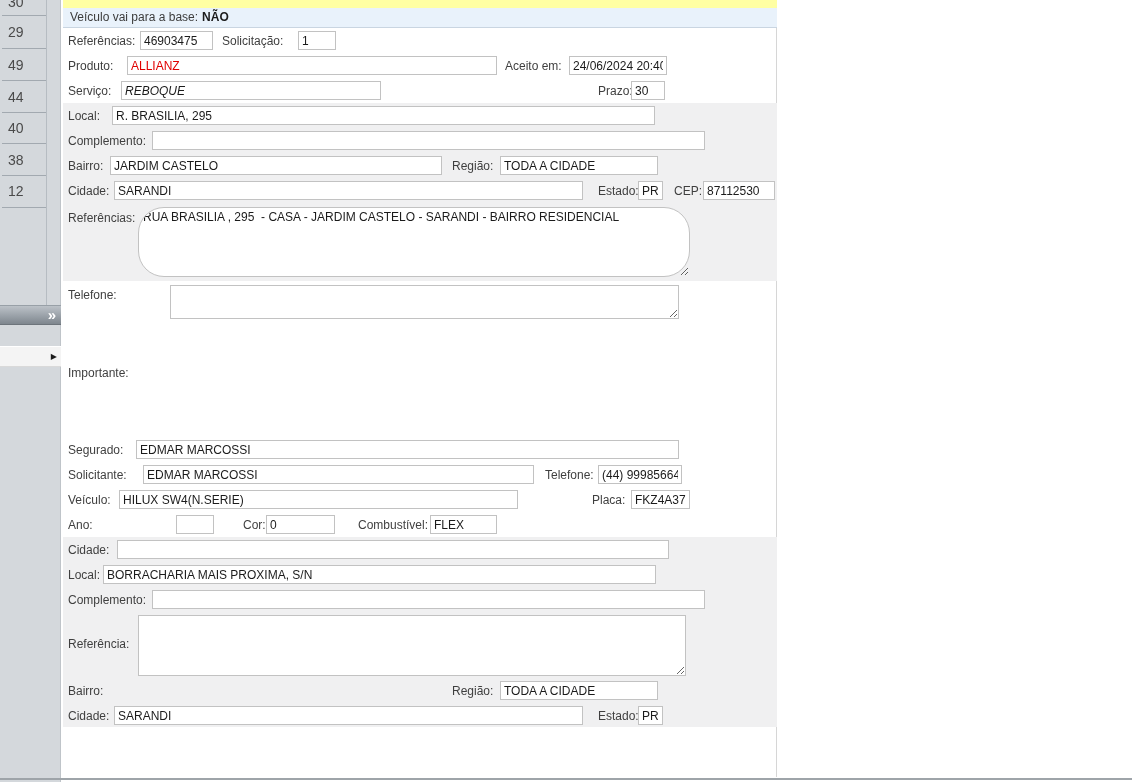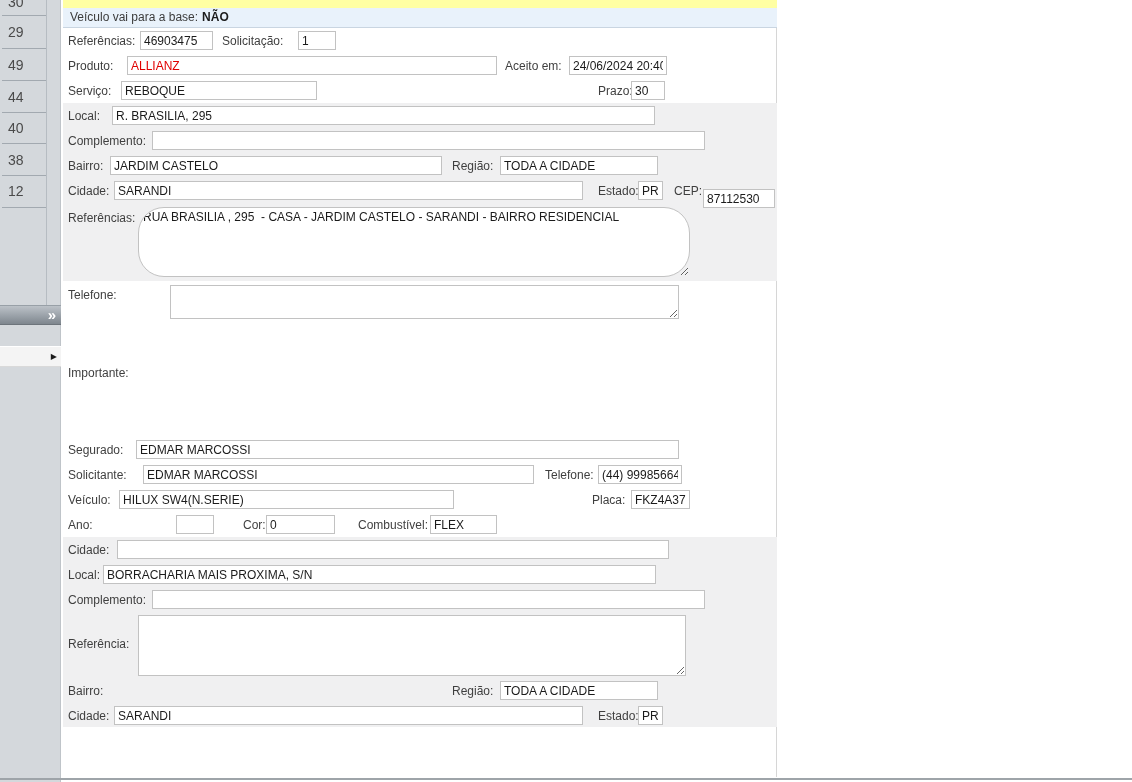--- a/index.html
+++ b/index.html
@@ -57,61 +57,61 @@
   <input class="inp" style="left: 140px; top: 31px; width: 73px;" value="46903475">
   <span class="lbl" style="left:222px;top:34px">Solicitação:</span>
   <input class="inp" style="left: 298px; top: 31px; width: 38px;" value="1">
 
   <span class="lbl" style="left:68px;top:59px">Produto:</span>
   <input class="inp red" style="left: 127px; top: 56px; width: 370px;" value="ALLIANZ">
   <span class="lbl" style="left:505px;top:59px">Aceito em:</span>
   <input class="inp" style="left: 569px; top: 56px; width: 98px;" value="24/06/2024 20:40">
 
   <span class="lbl" style="left:68px;top:84px">Serviço:</span>
-  <input class="inp" style="left: 121px; top: 81px; width: 196px;" value="REBOQUE">
+  <input class="inp" style="left: 121px; top: 81px; width: 260px; font-style: italic;" value="REBOQUE">
   <span class="lbl" style="left:598px;top:84px">Prazo:</span>
   <input class="inp" style="left: 631px; top: 81px; width: 34px;" value="30">
 
   <span class="lbl" style="left:68px;top:109px">Local:</span>
   <input class="inp" style="left: 112px; top: 106px; width: 543px;" value="R. BRASILIA, 295">
 
   <span class="lbl" style="left:68px;top:134px">Complemento:</span>
   <input class="inp" style="left: 152px; top: 131px; width: 553px;" value="">
 
   <span class="lbl" style="left:68px;top:159px">Bairro:</span>
   <input class="inp" style="left: 110px; top: 156px; width: 332px;" value="JARDIM CASTELO">
   <span class="lbl" style="left:452px;top:159px">Região:</span>
   <input class="inp" style="left: 500px; top: 156px; width: 158px;" value="TODA A CIDADE">
 
   <span class="lbl" style="left:68px;top:184px">Cidade:</span>
   <input class="inp" style="left: 114px; top: 181px; width: 469px;" value="SARANDI">
   <span class="lbl" style="left:598px;top:184px">Estado:</span>
   <input class="inp" style="left: 638px; top: 181px; width: 25px;" value="PR">
   <span class="lbl" style="left:674px;top:184px">CEP:</span>
-  <input class="inp" style="left: 703px; top: 181px; width: 72px; margin-top: 8px;" value="87112530">
+  <input class="inp" style="left: 703px; top: 181px; width: 72px;" value="87112530">
 
   <span class="lbl" style="left:68px;top:211px">Referências:</span>
   <textarea class="ta" style="left: 138px; top: 207px; width: 552px; height: 70px; border-radius: 26px;">RUA BRASILIA , 295  - CASA - JARDIM CASTELO - SARANDI - BAIRRO RESIDENCIAL</textarea>
 
   <span class="lbl" style="left:68px;top:288px">Telefone:</span>
   <textarea class="ta" style="left: 170px; top: 285px; width: 509px; height: 34px;"></textarea>
 
 
   <span class="lbl" style="left:68px;top:366px">Importante:</span>
 
   <span class="lbl" style="left:68px;top:443px">Segurado:</span>
   <input class="inp" style="left: 136px; top: 440px; width: 543px;" value="EDMAR MARCOSSI">
 
   <span class="lbl" style="left:68px;top:468px">Solicitante:</span>
   <input class="inp" style="left: 143px; top: 465px; width: 391px;" value="EDMAR MARCOSSI">
   <span class="lbl" style="left:545px;top:468px">Telefone:</span>
   <input class="inp" style="left: 598px; top: 465px; width: 84px;" value="(44) 999856641">
 
   <span class="lbl" style="left:68px;top:493px">Veículo:</span>
-  <input class="inp" style="left: 119px; top: 490px; width: 335px;" value="HILUX SW4(N.SERIE)">
+  <input class="inp" style="left: 119px; top: 490px; width: 399px;" value="HILUX SW4(N.SERIE)">
   <span class="lbl" style="left:592px;top:493px">Placa:</span>
   <input class="inp" style="left: 631px; top: 490px; width: 59px;" value="FKZ4A37">
 
   <span class="lbl" style="left:68px;top:518px">Ano:</span>
   <input class="inp" style="left: 176px; top: 515px; width: 38px;" value="">
   <span class="lbl" style="left:243px;top:518px">Cor:</span>
   <input class="inp" style="left: 266px; top: 515px; width: 69px;" value="0">
   <span class="lbl" style="left:358px;top:518px">Combustível:</span>
   <input class="inp" style="left: 430px; top: 515px; width: 67px;" value="FLEX">
 

